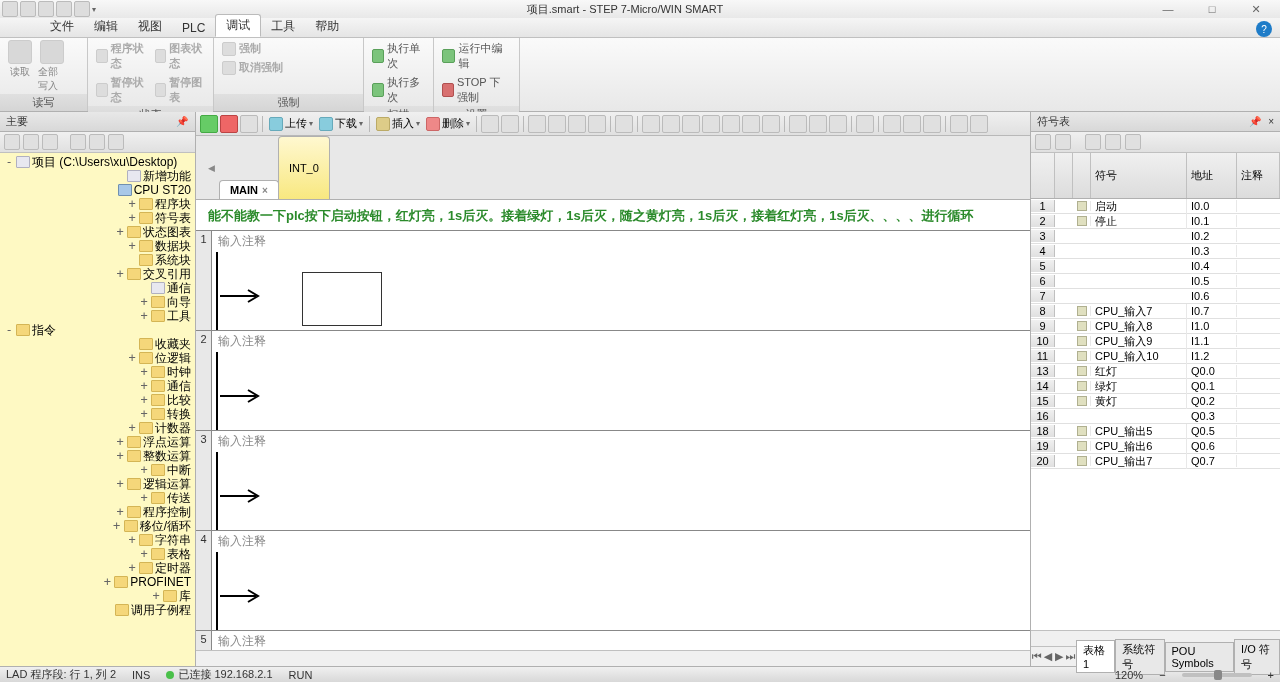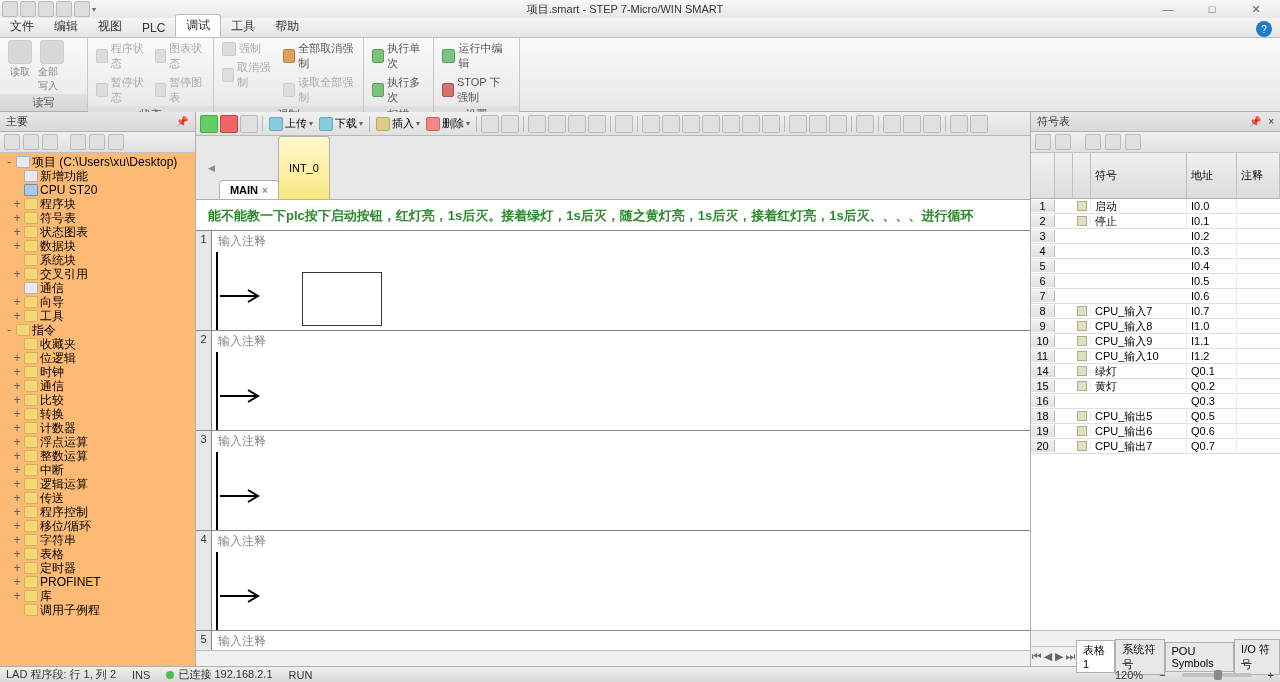--- a/index.html
+++ b/index.html
@@ -7,60 +7,60 @@
 
 
 .titlebar { height: 18px; background: linear-gradient(#f8f8f8,#e8e8e8); display: flex; align-items: center; padding: 0 2px; }
 .titlebar .qat { display: flex; gap: 2px; align-items: center; }
 .qat-ico { width: 16px; height: 16px; background: #ddd; border: 1px solid #bbb; border-radius: 2px; }
 .titlebar .title { flex: 1; text-align: center; color: #333; font-size: 11px; }
 .titlebar .wctrls { display: flex; gap: 16px; margin-right: 8px; }
 .wctrl { width: 28px; height: 14px; display: flex; align-items: center; justify-content: center; color: #666; font-size: 11px; }
 
 
-.ribbon-tabs { height: 20px; background: linear-gradient(#f5f5f5,#e5e5e5); display: flex; align-items: flex-end; border-bottom: 1px solid #c0c0c0; }
+.ribbon-tabs { height: 20px; background: linear-gradient(#f5f5f5,#e5e5e5); display: flex; align-items: flex-end; padding-left: 40px; border-bottom: 1px solid #c0c0c0; }
 .ribtab { padding: 2px 10px; font-size: 12px; color: #333; }
 .ribtab.active { background: #fff; border: 1px solid #bbb; border-bottom: 1px solid #fff; border-radius: 3px 3px 0 0; }
 .ribbon-help { margin-left: auto; margin-right: 8px; width: 16px; height: 16px; border-radius: 50%; background: #1e7cc8; color: #fff; display: flex; align-items: center; justify-content: center; font-size: 10px; }
 
 
 .ribbon { height: 74px; background: linear-gradient(#fafafa,#e8e8e8); display: flex; border-bottom: 1px solid #b0b0b0; }
 .rgroup { border-right: 1px solid #c8c8c8; padding: 2px 6px; display: flex; flex-direction: column; justify-content: space-between; }
 .rgroup > .rgbody { display: flex; gap: 4px; flex: 1; align-items: flex-start; }
 .rglabel { text-align: center; font-size: 11px; color: #555; background: linear-gradient(#e0e0e0,#d5d5d5); margin: 0 -6px -2px; padding: 1px 0; }
 .rbtn-big { width: 28px; display: flex; flex-direction: column; align-items: center; gap: 1px; color: #888; }
 .rbtn-big .ico { width: 24px; height: 24px; background: #d8d8d8; border: 1px solid #ccc; border-radius: 3px; }
 .rbtn-big .lbl { font-size: 10px; }
 .rbtn-sm { display: flex; align-items: center; gap: 3px; font-size: 11px; color: #555; padding: 1px 2px; }
 .rbtn-sm .ico { width: 14px; height: 14px; background: #e0a060; border: 1px solid #c08040; border-radius: 2px; }
 .rbtn-sm.green .ico { background: #7cc47c; border-color: #5aa05a; }
 .rbtn-sm.red .ico { background: #d87070; border-color: #b05050; }
-.rbtn-sm.disabled { color: #aaa; }
+.rbtn-sm.disabled { color: #aaa; font-weight: bold; }
 .rbtn-sm.disabled .ico { background: #ddd; border-color: #ccc; }
 .rcol { display: flex; flex-direction: column; gap: 2px; }
 
 
 .main { display: flex; height: calc(682px - 18px - 20px - 74px - 16px); }
-.pane-left { width: 196px; background: #fdba74; border-right: 1px solid #b0b0b0; display: flex; flex-direction: column; }
+.pane-left { width: 196px; background: #fef9c3; border-right: 1px solid #b0b0b0; display: flex; flex-direction: column; }
 .pane-mid { flex: 1; background: #fff; display: flex; flex-direction: column; min-width: 0; }
 .pane-right { width: 250px; background: #fff; border-left: 1px solid #b0b0b0; display: flex; flex-direction: column; }
 
 .pane-title { background: linear-gradient(#e8e8e8,#d8d8d8); border-bottom: 1px solid #b0b0b0; padding: 2px 6px; font-size: 11px; color: #333; display: flex; align-items: center; }
 .pane-title .spacer { flex: 1; }
 .pane-tbar { background: linear-gradient(#f0f0f0,#e0e0e0); border-bottom: 1px solid #c0c0c0; padding: 2px 4px; display: flex; gap: 3px; }
 .ticon { width: 16px; height: 16px; background: #e0e0e0; border: 1px solid #bbb; border-radius: 2px; }
 
 
 .tree { flex: 1; overflow: auto; padding: 2px 0; font-size: 12px; }
 .tnode { display: flex; align-items: center; gap: 2px; padding: 0 4px; line-height: 14px; white-space: nowrap; }
 .tnode .tw { display: inline-block; text-align: center; color: #666; font-family: monospace; width: 10px; }
 .tnode .tico { width: 14px; height: 12px; background: #f5d77a; border: 1px solid #d4b555; border-radius: 1px; flex-shrink: 0; }
 .tnode .tico.file { background: #e8e8f0; border-color: #b0b0c0; }
 .tnode .tico.cpu { background: #a8c8e8; border-color: #7090b0; }
-.tnode.depth1 { padding-left: 12px; }
+.tnode.depth1 { padding-left: 28px; justify-content: flex-end; }
 
 
 .ed-tbar { background: linear-gradient(#f0f0f0,#e0e0e0); border-bottom: 1px solid #b8b8b8; padding: 2px 4px; display: flex; gap: 2px; align-items: center; height: 24px; }
 .ed-tbar .ticon { width: 18px; height: 18px; }
 .ed-tbar .sep { width: 1px; height: 16px; background: #b8b8b8; margin: 0 2px; }
 .tbtn-txt { display: flex; align-items: center; gap: 2px; font-size: 11px; padding: 0 2px; }
 .tbtn-txt .ico { width: 14px; height: 14px; background: #b8d8b8; border: 1px solid #8ab08a; border-radius: 2px; }
 .tbtn-txt .car { font-size: 8px; color: #666; }
 
 
@@ -187,30 +187,20 @@
   <div class="rgroup" style="width:150px">
     <div class="rgbody">
       <div class="rcol">
         <div class="rbtn-sm disabled">
             <span class="ico"></span>
             <span>强制</span>
           </div>
         <div class="rbtn-sm disabled">
             <span class="ico"></span>
             <span>取消强制</span>
-          </div>
-      </div>
-      <div class="rcol">
-        <div class="rbtn-sm">
-            <span class="ico"></span>
-            <span>全部取消强制</span>
-          </div>
-        <div class="rbtn-sm disabled">
-            <span class="ico"></span>
-            <span>读取全部强制</span>
           </div>
       </div>
     </div>
     <div class="rglabel">强制</div>
   </div>
   <div class="rgroup" style="width:70px">
     <div class="rgbody">
       <div class="rcol">
         <div class="rbtn-sm green">
             <span class="ico"></span>
@@ -693,20 +683,30 @@
           <div class="col-num">11</div>
           <div class="col-ic1"></div>
           <div class="col-ic2">
             <div class="cube"></div>
           </div>
           <div class="col-sym">CPU_输入10</div>
           <div class="col-addr">I1.2</div>
           <div class="col-cmt"></div>
         </div>
         <div class="sym-row">
+          <div class="col-num">13</div>
+          <div class="col-ic1"></div>
+          <div class="col-ic2">
+            <div class="cube"></div>
+          </div>
+          <div class="col-sym">红灯</div>
+          <div class="col-addr">Q0.0</div>
+          <div class="col-cmt"></div>
+        </div>
+        <div class="sym-row">
           <div class="col-num">14</div>
           <div class="col-ic1"></div>
           <div class="col-ic2">
             <div class="cube"></div>
           </div>
           <div class="col-sym">绿灯</div>
           <div class="col-addr">Q0.1</div>
           <div class="col-cmt"></div>
         </div>
         <div class="sym-row">

